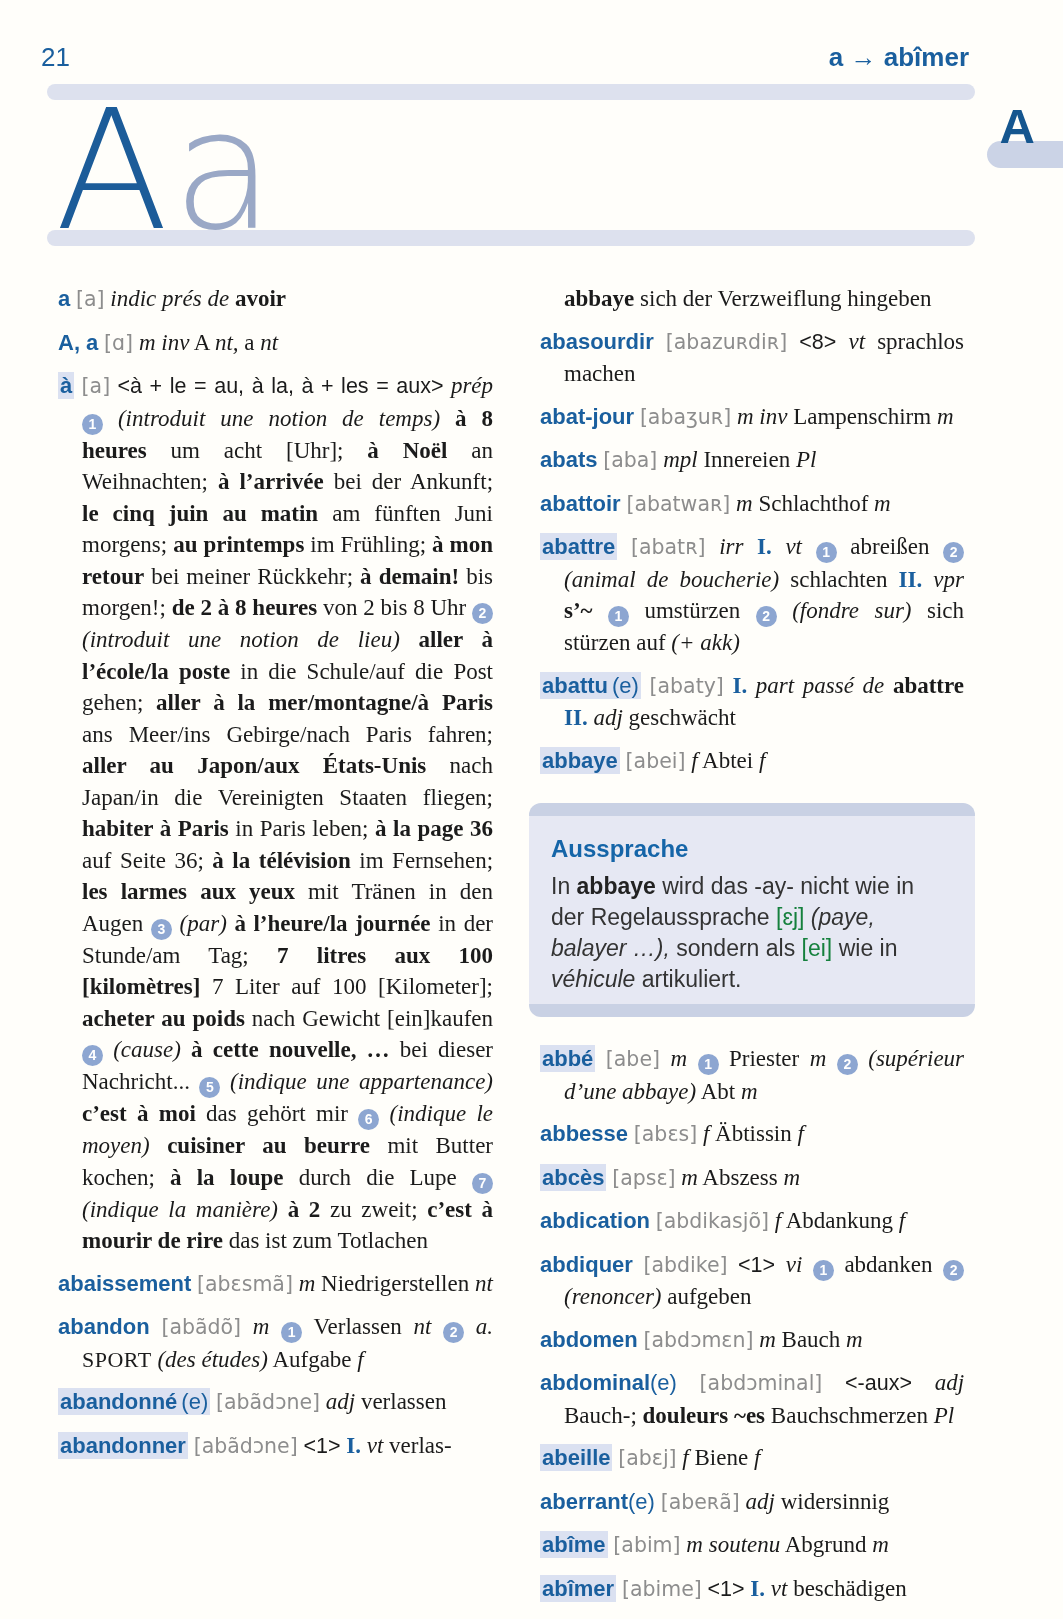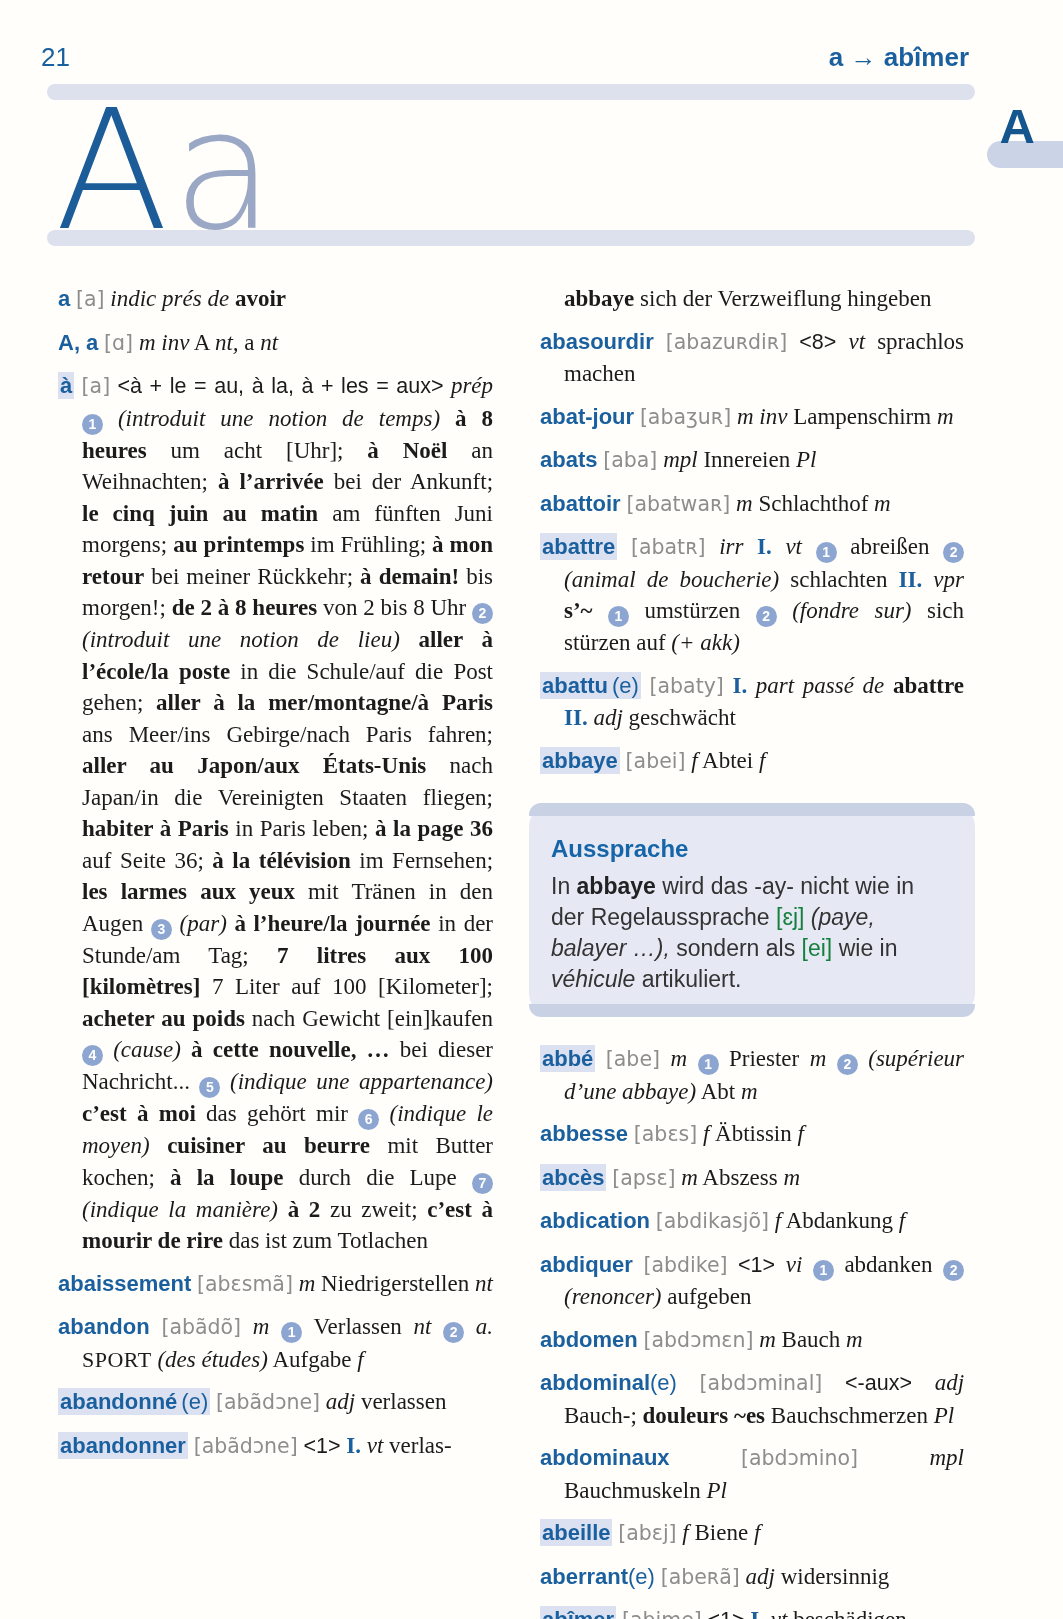--- a/index.html
+++ b/index.html
@@ -85,21 +85,21 @@
     background:var(--circle);color:#fff;
     font-family:"Liberation Sans",sans-serif;
     font-size:14px;font-weight:700;line-height:21px;text-align:center;
     text-indent:0;vertical-align:-3px;
   }
   
   .info-box{
     position:relative;
     margin:26px 0;
     background:var(--boxbg);
-    border-radius:24px;
+    border-radius:16px;
     padding:24px 22px 22px 22px;
   }
   .info-box::before{
     content:"";position:absolute;left:0;right:0;top:0;height:13px;
     background:var(--boxstrip);border-radius:12px 12px 0 0;
   }
   .info-box::after{
     content:"";position:absolute;left:0;right:0;bottom:0;height:13px;
     background:var(--boxstrip);border-radius:0 0 12px 12px;
   }
@@ -162,20 +162,20 @@
       <div class="info-body"><span class="seg-sp">In</span> <span class="seg-sb">abbaye</span> <span class="seg-sp">wird das -ay- nicht wie in der Regelaussprache</span> <span class="seg-sg">[ɛj]</span> <span class="seg-si">(paye, balayer …),</span> <span class="seg-sp">sondern als</span> <span class="seg-sg">[ei]</span> <span class="seg-sp">wie in</span> <span class="seg-si">véhicule</span> <span class="seg-sp">artikuliert.</span> </div>
     </div>
     <div>
         <div class="entry"><span class="seg-hwhl">abbé</span> <span class="seg-ph">[abe]</span> <span class="seg-i">m</span> <span class="num">1</span> <span class="seg-p">Priester</span> <span class="seg-i">m</span> <span class="num">2</span> <span class="seg-i">(supérieur d’une abbaye)</span> <span class="seg-p">Abt</span> <span class="seg-i">m</span> </div>
         <div class="entry"><span class="seg-hw">abbesse</span> <span class="seg-ph">[abɛs]</span> <span class="seg-i">f</span> <span class="seg-p">Äbtissin</span> <span class="seg-i">f</span> </div>
         <div class="entry"><span class="seg-hwhl">abcès</span> <span class="seg-ph">[apsɛ]</span> <span class="seg-i">m</span> <span class="seg-p">Abszess</span> <span class="seg-i">m</span> </div>
         <div class="entry"><span class="seg-hw">abdication</span> <span class="seg-ph">[abdikasjõ]</span> <span class="seg-i">f</span> <span class="seg-p">Abdankung</span> <span class="seg-i">f</span> </div>
         <div class="entry"><span class="seg-hw">abdiquer</span> <span class="seg-ph">[abdike]</span> <span class="seg-sans">&lt;1&gt;</span> <span class="seg-i">vi</span> <span class="num">1</span> <span class="seg-p">abdanken</span> <span class="num">2</span> <span class="seg-i">(renoncer)</span> <span class="seg-p">aufgeben</span> </div>
         <div class="entry"><span class="seg-hw">abdomen</span> <span class="seg-ph">[abdɔmɛn]</span> <span class="seg-i">m</span> <span class="seg-p">Bauch</span> <span class="seg-i">m</span> </div>
         <div class="entry"><span class="seg-hw">abdominal</span><span class="seg-hws">(e)</span> <span class="seg-ph">[abdɔminal]</span> <span class="seg-sans">&lt;-aux&gt;</span> <span class="seg-i">adj</span> <span class="seg-p">Bauch-;</span> <span class="seg-b">douleurs ~es</span> <span class="seg-p">Bauchschmerzen</span> <span class="seg-i">Pl</span> </div>
-        <div class="entry"><span class="seg-hw">abdominaux</span> <span class="seg-ph">[abdɔmino]</span> <span class="seg-i">mpl</span> <span class="seg-p">Bauchmuskeln</span> <span class="seg-i">Pl</span> </div>
         <div class="entry"><span class="seg-hwhl">abeille</span> <span class="seg-ph">[abɛj]</span> <span class="seg-i">f</span> <span class="seg-p">Biene</span> <span class="seg-i">f</span> </div>
         <div class="entry"><span class="seg-hw">aberrant</span><span class="seg-hws">(e)</span> <span class="seg-ph">[abeʀã]</span> <span class="seg-i">adj</span> <span class="seg-p">widersinnig</span> </div>
+        <div class="entry"><span class="seg-hwhl">abîme</span> <span class="seg-ph">[abim]</span> <span class="seg-i">m soutenu</span> <span class="seg-p">Abgrund</span> <span class="seg-i">m</span> </div>
         <div class="entry"><span class="seg-hwhl">abîmer</span> <span class="seg-ph">[abime]</span> <span class="seg-sans">&lt;1&gt;</span> <span class="seg-r">I.</span> <span class="seg-i">vt</span> <span class="seg-p">beschädigen</span> </div>
       </div>
   </div>
 
 </div>
 
 </body></html>

